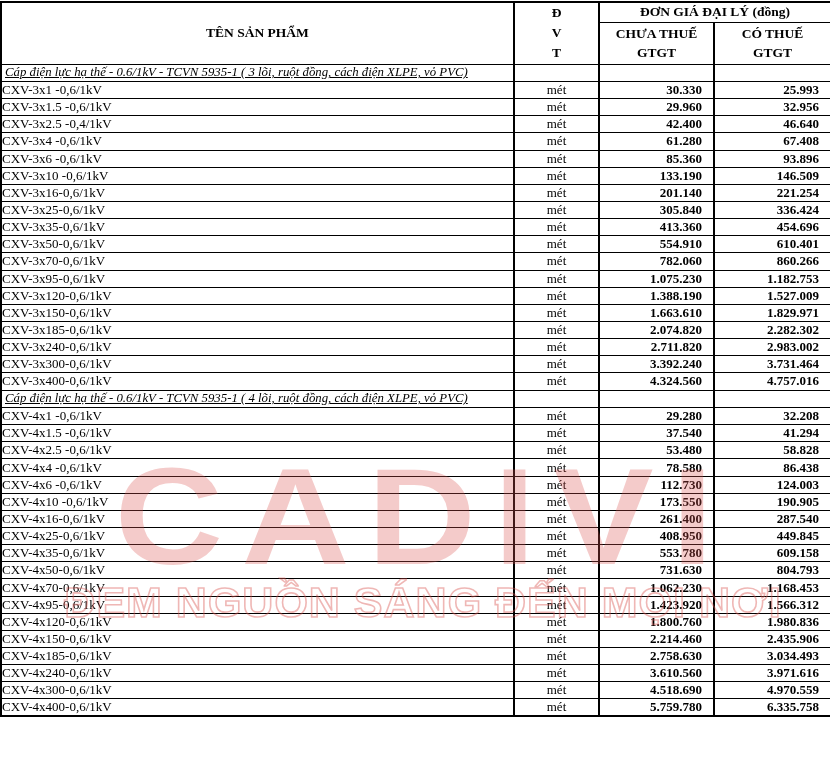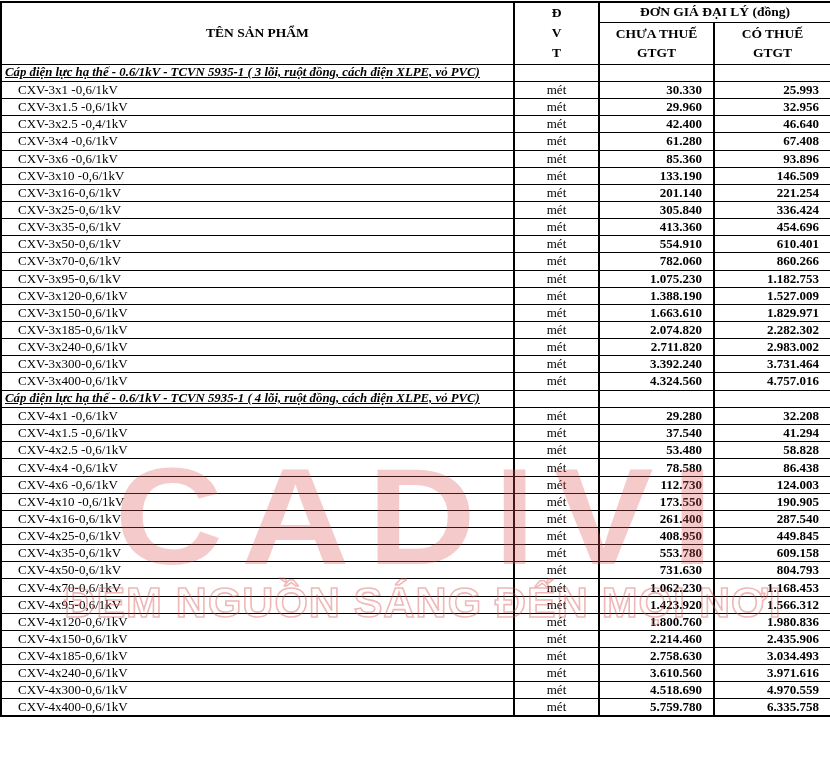--- a/index.html
+++ b/index.html
@@ -40,28 +40,28 @@
     font-size: 13.5px;
     line-height: 1.35;
   }
   tr.h-group th { height: 20px; }
   tr.h-sub th { height: 42px; margin-left: 40px; }
   th.th-unit div { line-height: 20px; font-size: 13.5px; }
   th.th-price div { line-height: 19px; }
 
   tr.sec-row td { height: 17.5px; }
   td.sec-title {
-    font-weight: bold;
+    font-weight: normal;
     font-style: italic;
     text-decoration: underline;
     font-size: 12.8px;
     padding-left: 3px;
   }
   tr.data-row td { height: 17.15px; font-size: 13px; }
-  td.td-name { text-align: left; padding-left: 16px; }
+  td.td-name { text-align: left; padding-left: 0; }
   td.td-unit { text-align: center; }
   td.td-val  { text-align: right; padding-right: 11px; font-weight: bold; }
 
   .watermark {
     position: absolute;
     top: 452px;
     left: 8px;
     width: 830px;
     text-align: center;
     pointer-events: none;

